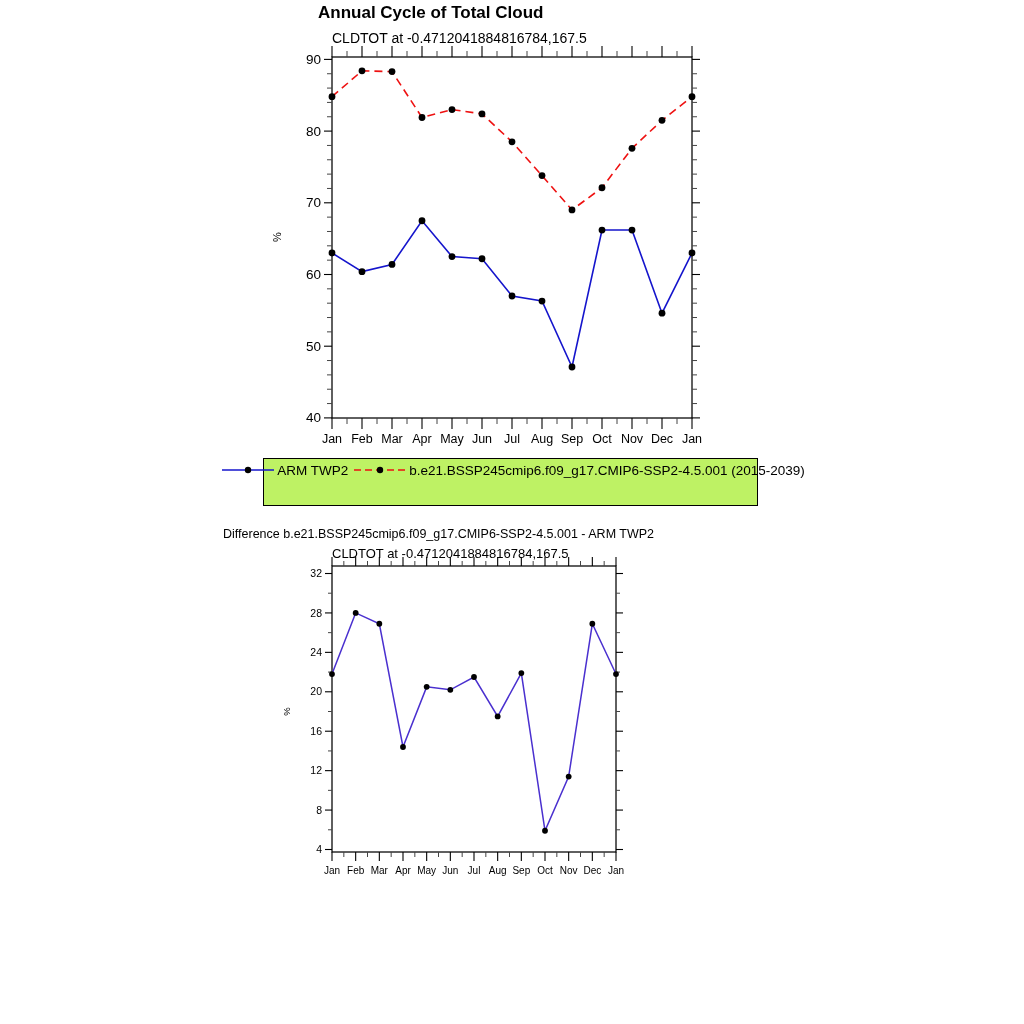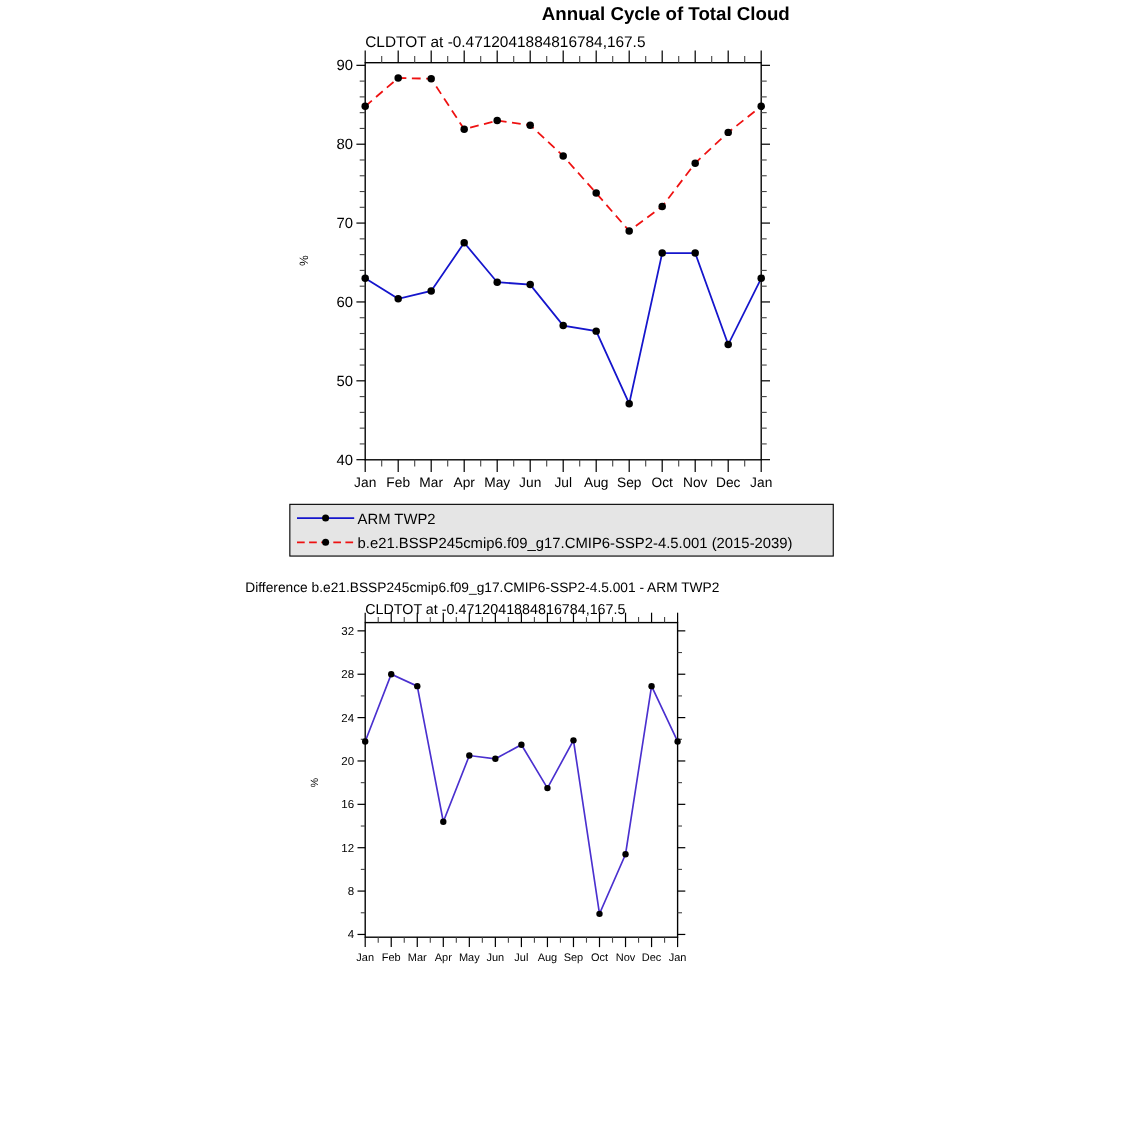--- a/index.html
+++ b/index.html
@@ -1,28 +1,28 @@
 <!DOCTYPE html>
 <html><head>
 <meta charset="utf-8">
 <style>
   html,body{margin:0;padding:0;background:#fff;}
   #page{position:relative;width:1024px;height:1024px;background:#fff;overflow:hidden;
         font-family:"Liberation Sans","DejaVu Sans",sans-serif;color:#000;}
   svg.plot{position:absolute;left:0;top:0;width:1024px;height:1024px;}
   svg text{font-family:"Liberation Sans","DejaVu Sans",sans-serif;fill:#000;}
   .abs{position:absolute;white-space:nowrap;}
-  #main-title{left:318px;top:3px;width:400px;text-align:right;font-size:17px;font-weight:bold;}
+  #main-title{left:318px;top:3px;width:400px;text-align:left;font-size:17px;font-weight:bold;}
   #subtitle-1{left:332px;top:30px;font-size:14px;}
   #ylabel-1{left:272px;top:231px;font-size:11px;transform:rotate(-90deg);}
   #diff-title{left:223px;top:527px;font-size:12.5px;font-weight:normal;}
   #subtitle-2{left:332px;top:546px;font-size:13px;}
   #ylabel-2{left:282px;top:706px;font-size:9.5px;transform:rotate(-90deg);}
-  #legend-box{left:263px;top:458px;width:493px;height:46px;border:1px solid #000;background:#e5e5e5;
-              display:flex;flex-direction:column;justify-content:center;}
+  #legend-box{left:263px;top:458px;width:493px;height:46px;border:1px solid #000;background:#bef264;
+              display:flex;flex-direction:row;justify-content:center;}
   .legend-row{display:flex;align-items:center;height:22px;padding-left:5px;}
   .legend-row svg{flex:0 0 auto;margin-right:2px;}
   .legend-label{font-size:13.5px;}
 </style>
 </head>
 <body>
 
 <div id="page">
 
   <svg class="plot" id="svg-annual-cycle">

